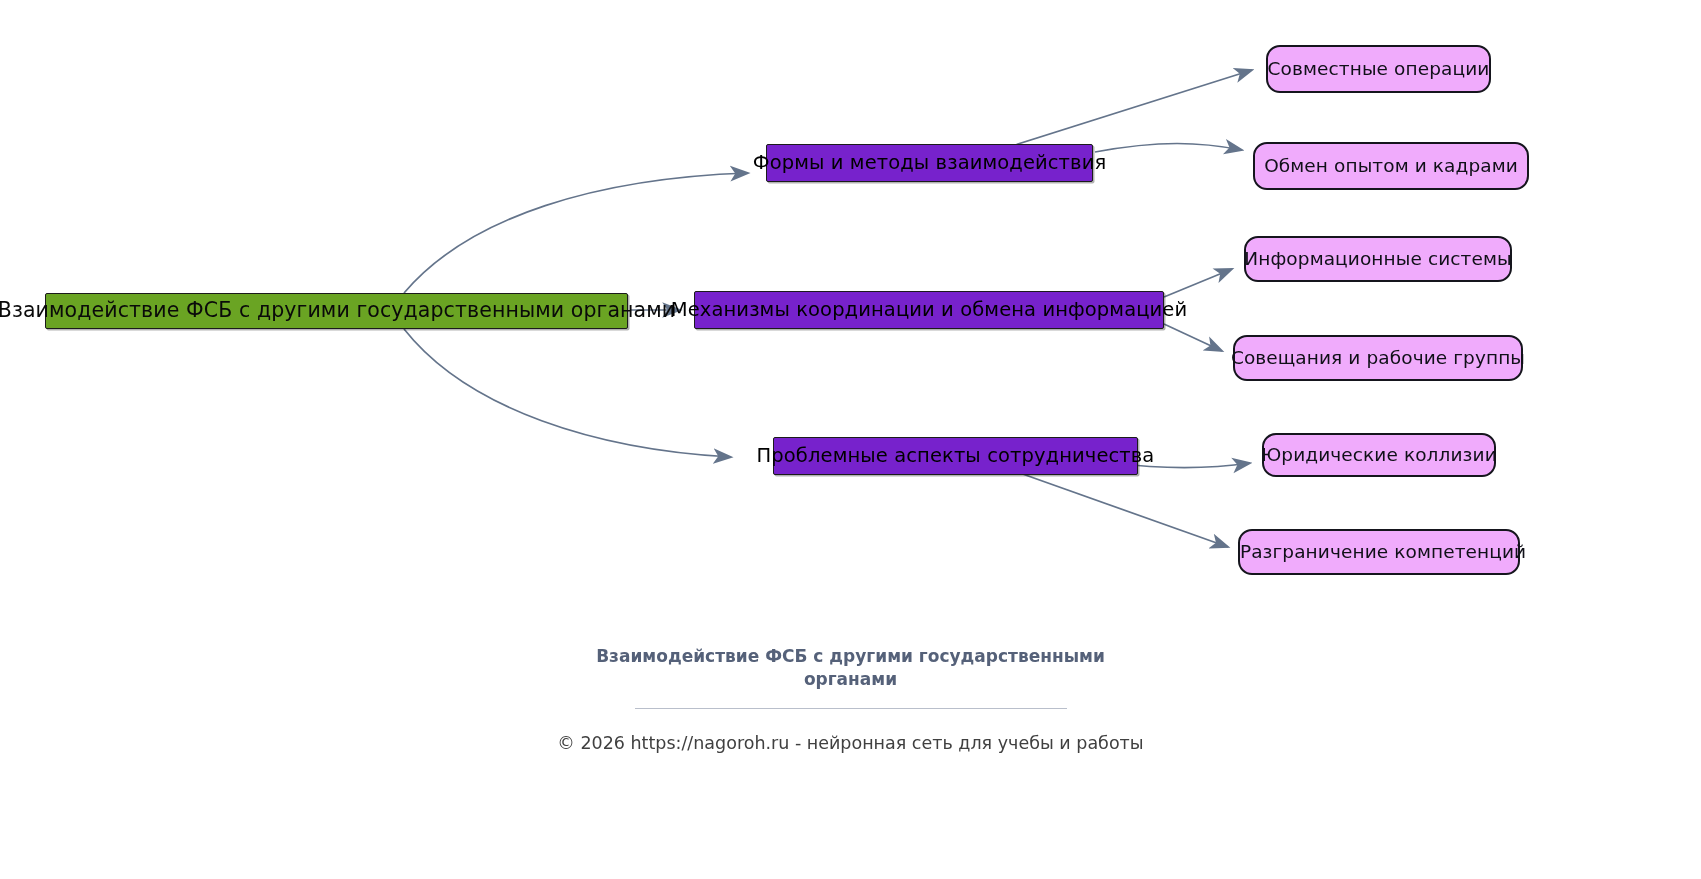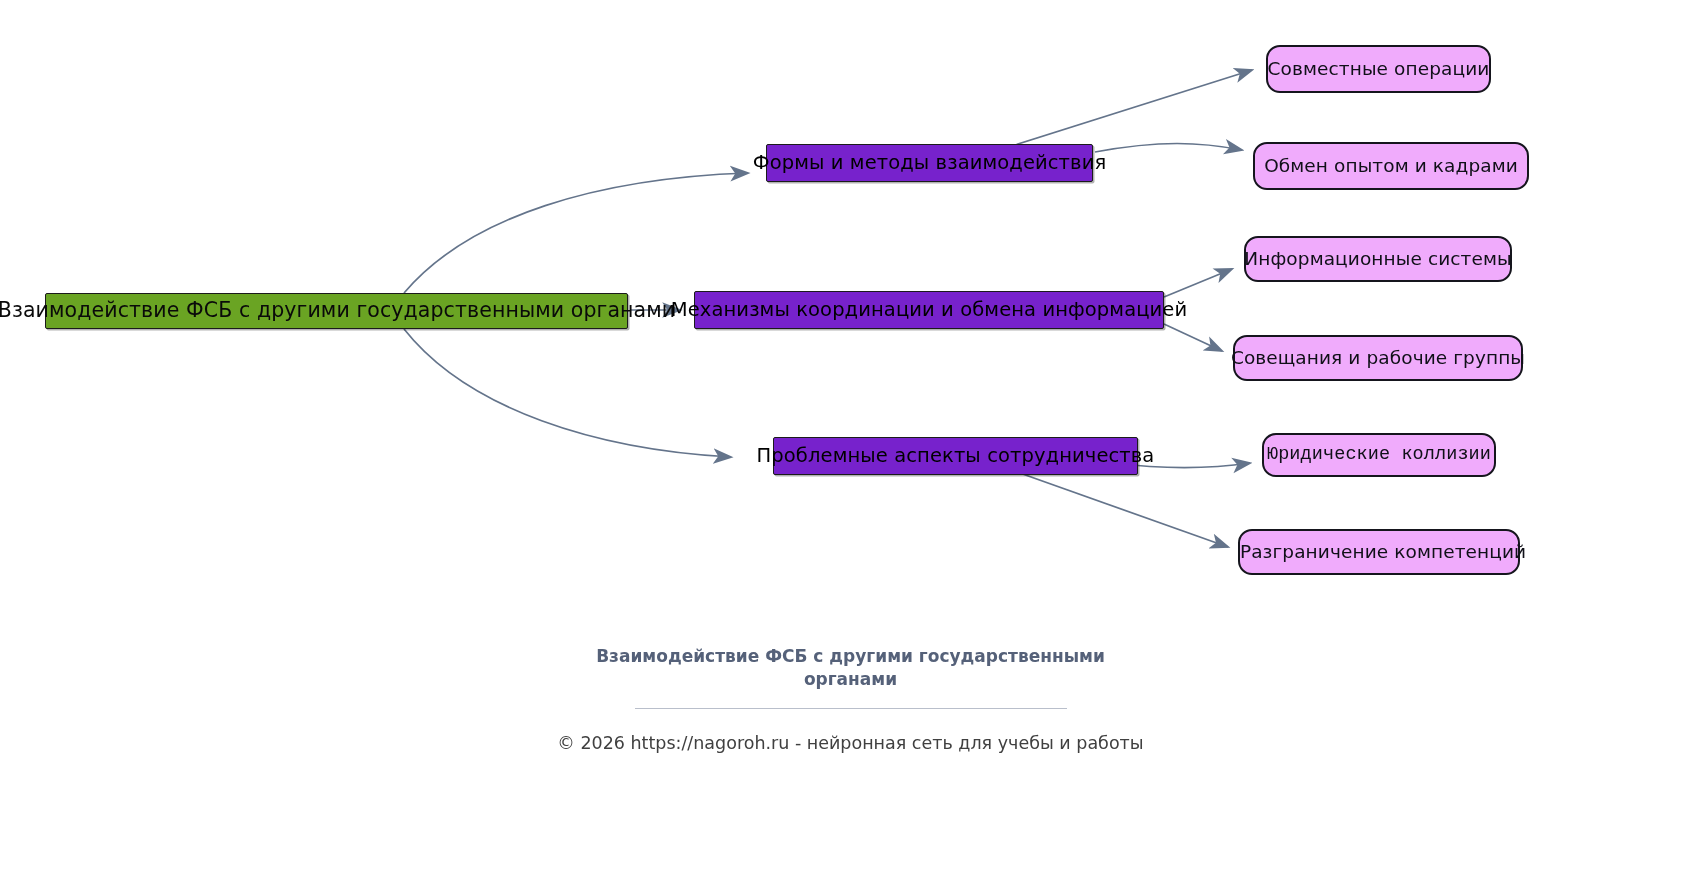--- a/index.html
+++ b/index.html
@@ -154,21 +154,21 @@
   </div>
 
   <div class="node node-leaf" style="left:1244px; top:236px; width:268px; height:46px;">
     <span>Информационные системы</span>
   </div>
 
   <div class="node node-branch" style="left:747px; top:437px; width:365px; height:38px;margin-left:26px;">
     <span>Проблемные аспекты сотрудничества</span>
   </div>
 
-  <div class="node node-leaf" style="left:1262px; top:433px; width:234px; height:44px;font-family:Liberation Mono, monospace;">
+  <div class="node node-leaf" style="left:1262px; top:433px; width:234px; height:44px;">
     <span>Юридические коллизии</span>
   </div>
 
   <div class="node node-leaf" style="left:1238px; top:529px; width:282px; height:46px;padding-left:8px;">
     <span>Разграничение компетенций</span>
   </div>
 
   <div id="footer">
     <div id="footer-title">Взаимодействие ФСБ с другими государственными органами</div>
     <div id="footer-rule"></div>

